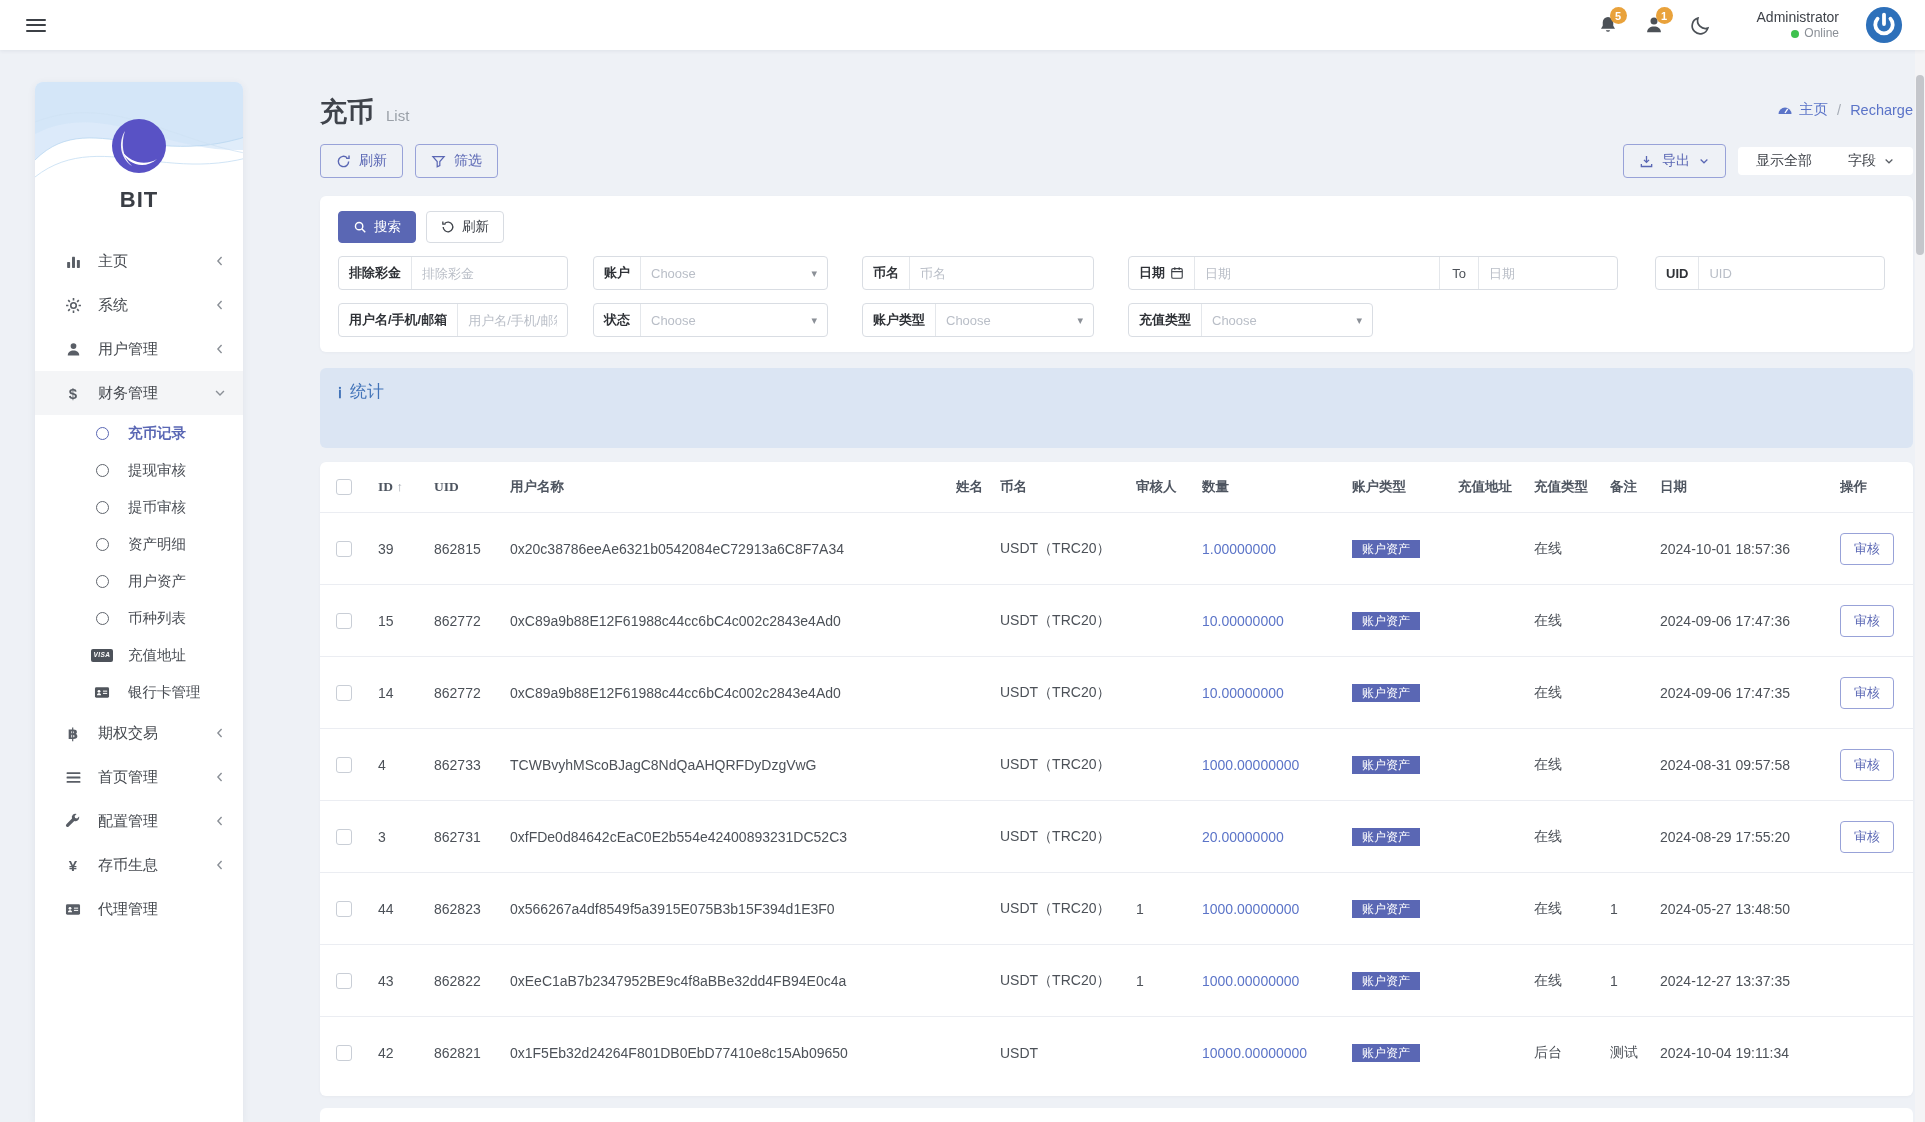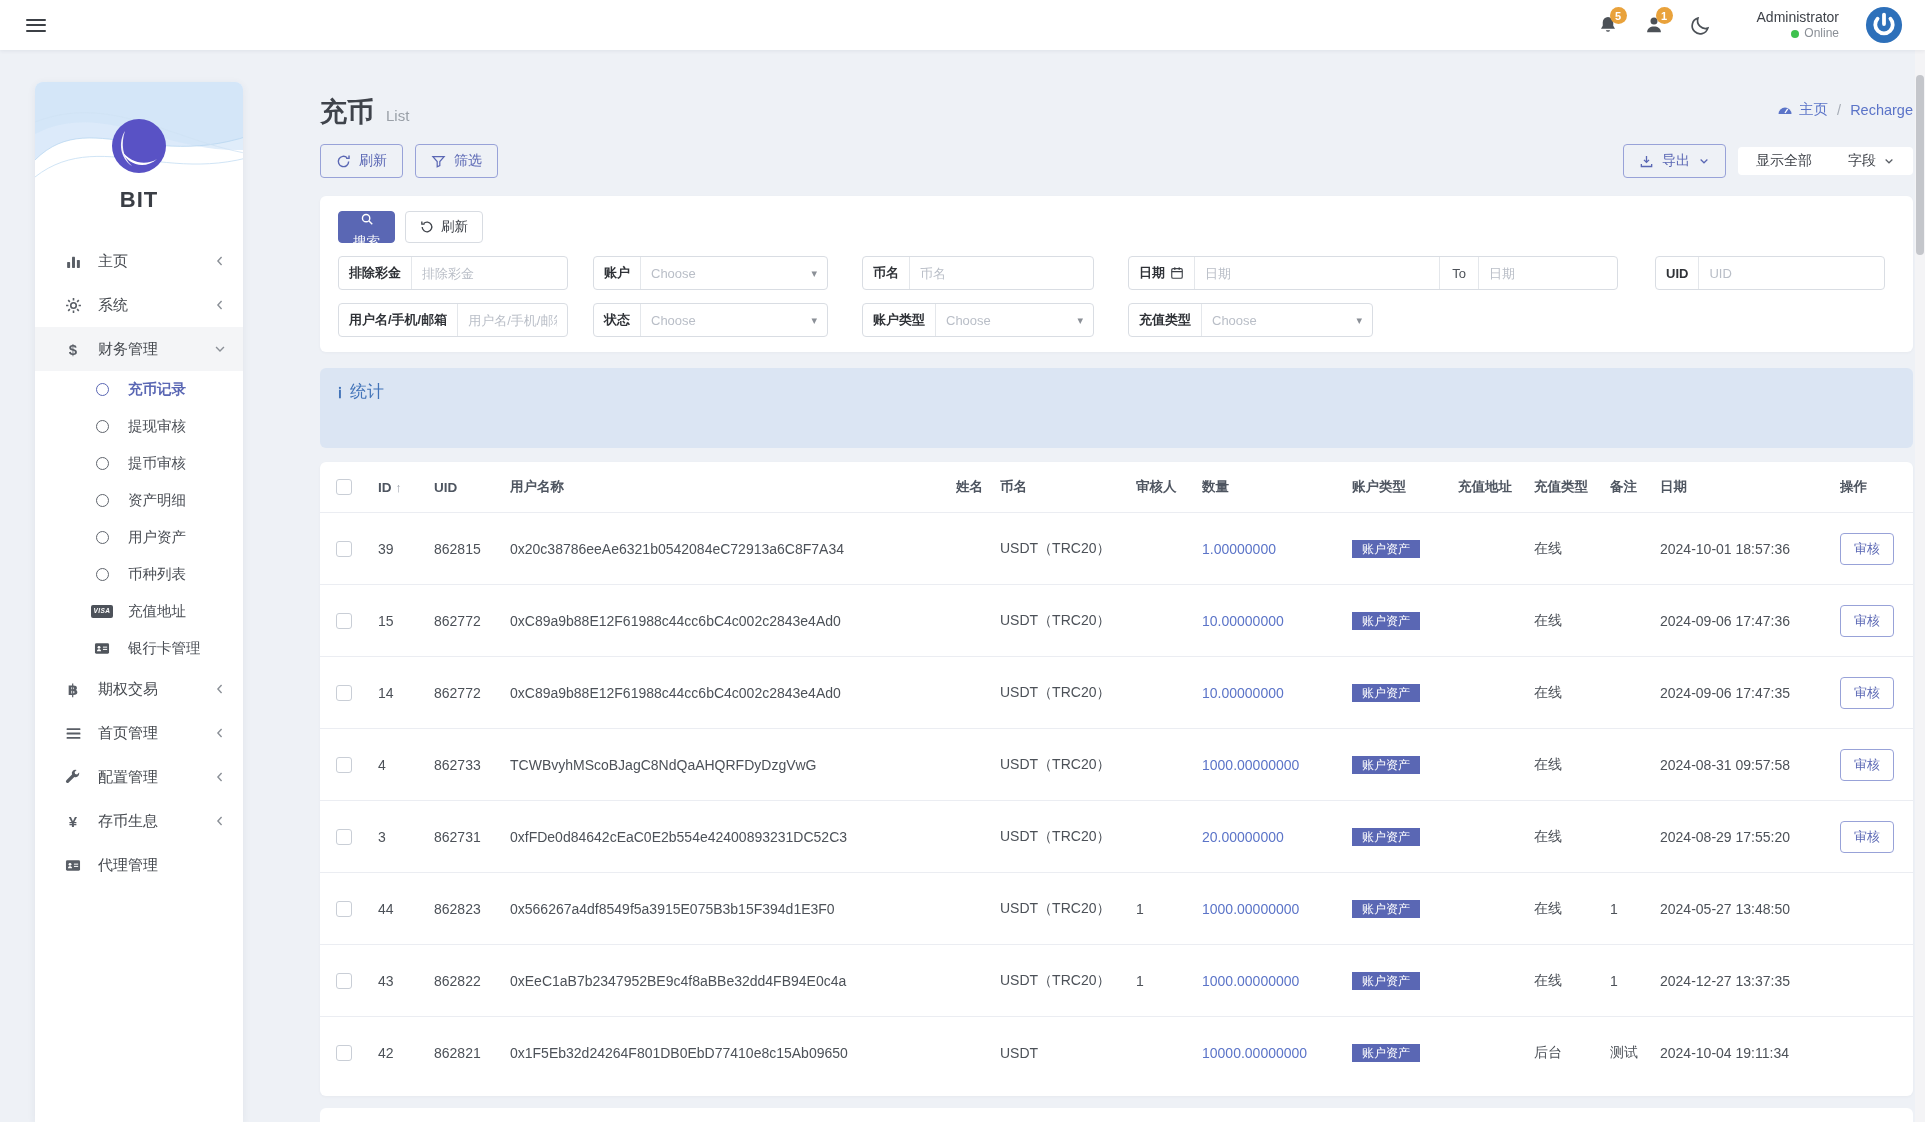--- a/index.html
+++ b/index.html
@@ -53,21 +53,21 @@
   .bc-cur { color:var(--c-link,#5b74c8); }
 
   .toolbar-row { margin-top:14px; display:flex; justify-content:space-between; align-items:center; }
   .tb-left, .tb-right { display:flex; align-items:center; gap:12px; }
   .obtn { display:flex; align-items:center; gap:8px; height:34px; padding:0 15px; background:transparent; border:1px solid var(--c-primary-border,#98a2d8); border-radius:4px; color:var(--c-primary,#5a67b4); font-size:14px; cursor:pointer; }
   .seg { background:#fff; border-radius:4px; height:28px; display:flex; align-items:center; padding:0 18px; gap:36px; color:#3b3f46; font-size:14px; }
   .seg-item { display:flex; align-items:center; gap:7px; cursor:pointer; }
 
   .search-panel { margin-top:18px; background:#fff; border-radius:6px; padding:15px 18px; box-shadow:0 1px 3px rgba(40,50,80,.04); }
   .sp-buttons { display:flex; gap:10px; }
-  .btn-primary { display:flex; align-items:center; gap:7px; height:32px; padding:0 14px; background:var(--c-primary,#5a67b4); color:#fff; border:1px solid var(--c-primary,#5a67b4); border-radius:4px; font-size:13.5px; cursor:pointer;flex-direction:column; }
+  .btn-primary { display:flex; align-items:center; gap:7px; height:32px; padding:0 14px; background:var(--c-primary,#5a67b4); color:#fff; border:1px solid var(--c-primary,#5a67b4); border-radius:4px; font-size:13.5px; cursor:pointer; }
   .btn-plain { display:flex; align-items:center; gap:7px; height:32px; padding:0 14px; background:#fff; color:#3f434a; border:1px solid #d8dce2; border-radius:4px; font-size:13.5px; cursor:pointer; }
   .frow { display:flex; margin-top:13px; }
   .fgroup { height:34px; border:1px solid #d9dde3; border-radius:4px; background:#fff; display:flex; align-items:center; overflow:hidden; }
   .flabel { padding:0 10px; font-size:13px; font-weight:700; color:#2f3237; white-space:nowrap; display:flex; align-items:center; gap:5px; }
   .fsep { width:1px; align-self:stretch; background:#e4e7eb; }
   .finput { border:none; outline:none; flex:1; min-width:0; padding:0 10px; font-size:13px; color:#555; font-family:inherit; background:transparent; }
   .finput::placeholder { color:#b9bec7; }
   .fselect { flex:1; display:flex; align-items:center; justify-content:space-between; padding:0 10px; cursor:pointer; }
   .fval { font-size:13px; color:#b9bec7; }
   .fcaret { color:#8b9097; font-size:11px; }
@@ -75,21 +75,21 @@
   .cal { color:#3c4046; display:flex; }
 
   .stats { margin-top:16px; background:var(--c-stat-bg,#dbe5f3); border-radius:6px; padding:12px 18px; height:80px; }
   .stats-title { display:flex; align-items:center; gap:8px; font-size:17px; color:var(--c-stat-blue,#4273b8); }
   .info-ico { font-weight:700; font-size:15px; font-family:"Liberation Serif","DejaVu Serif",serif; }
   .stats-badges { margin-top:10px; display:flex; gap:10px; }
   .stat-badge { background:#fff; border-radius:4px; padding:5px 10px; font-size:13.5px; color:var(--c-stat-blue,#4273b8); }
 
   .table-panel { margin-top:14px; background:#fff; border-radius:6px; box-shadow:0 1px 3px rgba(40,50,80,.04); padding:0 0 8px 0; }
   .thead, .trow { display:flex; align-items:center; padding:0 16px; }
-  .thead { height:50px; font-size:13.5px; font-weight:700; color:#4e5560; }
+  .thead { height:50px; font-size:13.5px; font-weight:700; color:#4e5560;font-family:Liberation Serif, serif; }
   .trow { height:72px; border-top:1px solid #ebedf2; font-size:14px; color:#4c5158; }
   .cell { white-space:nowrap; overflow:hidden; }
   .col-cb{width:42px;} .col-id{width:56px;} .col-uid{width:76px;} .col-name{width:446px;}
   .col-rname{width:44px;} .col-coin{width:136px;} .col-auditor{width:66px;} .col-amount{width:150px;}
   .col-acctype{width:106px;} .col-addr{width:76px;} .col-rtype{width:76px;} .col-remark{width:50px;}
   .col-date{width:180px;} .col-action{flex:1;}
   .cb { display:inline-block; width:16px; height:16px; border:1px solid #c9ced6; border-radius:3px; background:#fff; cursor:pointer; vertical-align:middle; }
   .sort { color:#9aa0aa; font-size:13px; font-weight:400; }
   .amount-link { color:var(--c-link,#5b74c8); border-bottom:1px dashed #b0b7c6; padding-bottom:2px; cursor:pointer; text-decoration:none; }
   .type-badge { background:var(--c-primary,#5a67b4); color:#fff; font-size:12px; padding:5px 10px; border-radius:4px; }
@@ -193,20 +193,34 @@
             <path d="M8 1v2.2M8 12.8V15M1 8h2.2M12.8 8H15M3 3l1.6 1.6M11.4 11.4L13 13M13 3l-1.6 1.6M4.6 11.4L3 13"></path>
           </svg>
         </span>
         <span class="lbl">系统</span>
         <span class="chev">
           <svg viewBox="0 0 16 16" width="14" height="14" fill="none" stroke="currentColor" stroke-width="1.6">
             <path d="M9.8 3.5L5.6 8l4.2 4.5"></path>
           </svg>
         </span>
       </div>
+      <div class="nav-item">
+        <span class="ico">
+          <svg viewBox="0 0 16 16" width="17" height="17" fill="currentColor">
+            <circle cx="8" cy="4.8" r="2.7"></circle>
+            <path d="M2.6 13.6c0-3 2.4-4.6 5.4-4.6s5.4 1.6 5.4 4.6z"></path>
+          </svg>
+        </span>
+        <span class="lbl">用户管理</span>
+        <span class="chev">
+          <svg viewBox="0 0 16 16" width="14" height="14" fill="none" stroke="currentColor" stroke-width="1.6">
+            <path d="M9.8 3.5L5.6 8l4.2 4.5"></path>
+          </svg>
+        </span>
+      </div>
       <div class="nav-item parent-active">
         <span class="ico">
           <span class="txt-ico">$</span>
         </span>
         <span class="lbl">财务管理</span>
         <span class="chev">
           <svg viewBox="0 0 16 16" width="14" height="14" fill="none" stroke="currentColor" stroke-width="1.6">
             <path d="M3.5 5.8L8 10.2l4.5-4.4"></path>
           </svg>
         </span>

